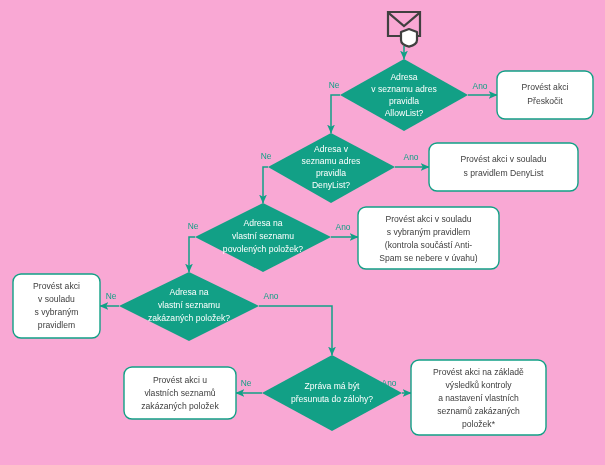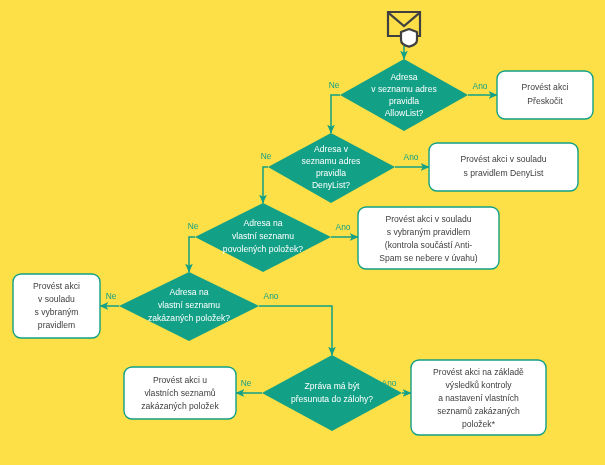--- a/index.html
+++ b/index.html
@@ -4,21 +4,21 @@
 <style>
   html,body{margin:0;padding:0;background:#ffffff;}
   body{
     font-family:"Liberation Sans", sans-serif;
     -webkit-font-smoothing:antialiased;
   }
   #canvas{
     position:relative;
     width:605px;
     height:465px;
-    background:#fde047;
+    background:#f9a8d4;
     overflow:hidden;
   }
   #flow-svg{
     position:absolute;
     left:0; top:0;
     width:605px;
     height:465px;
   }
   .node-text{
     font-family:"Liberation Sans", sans-serif;

